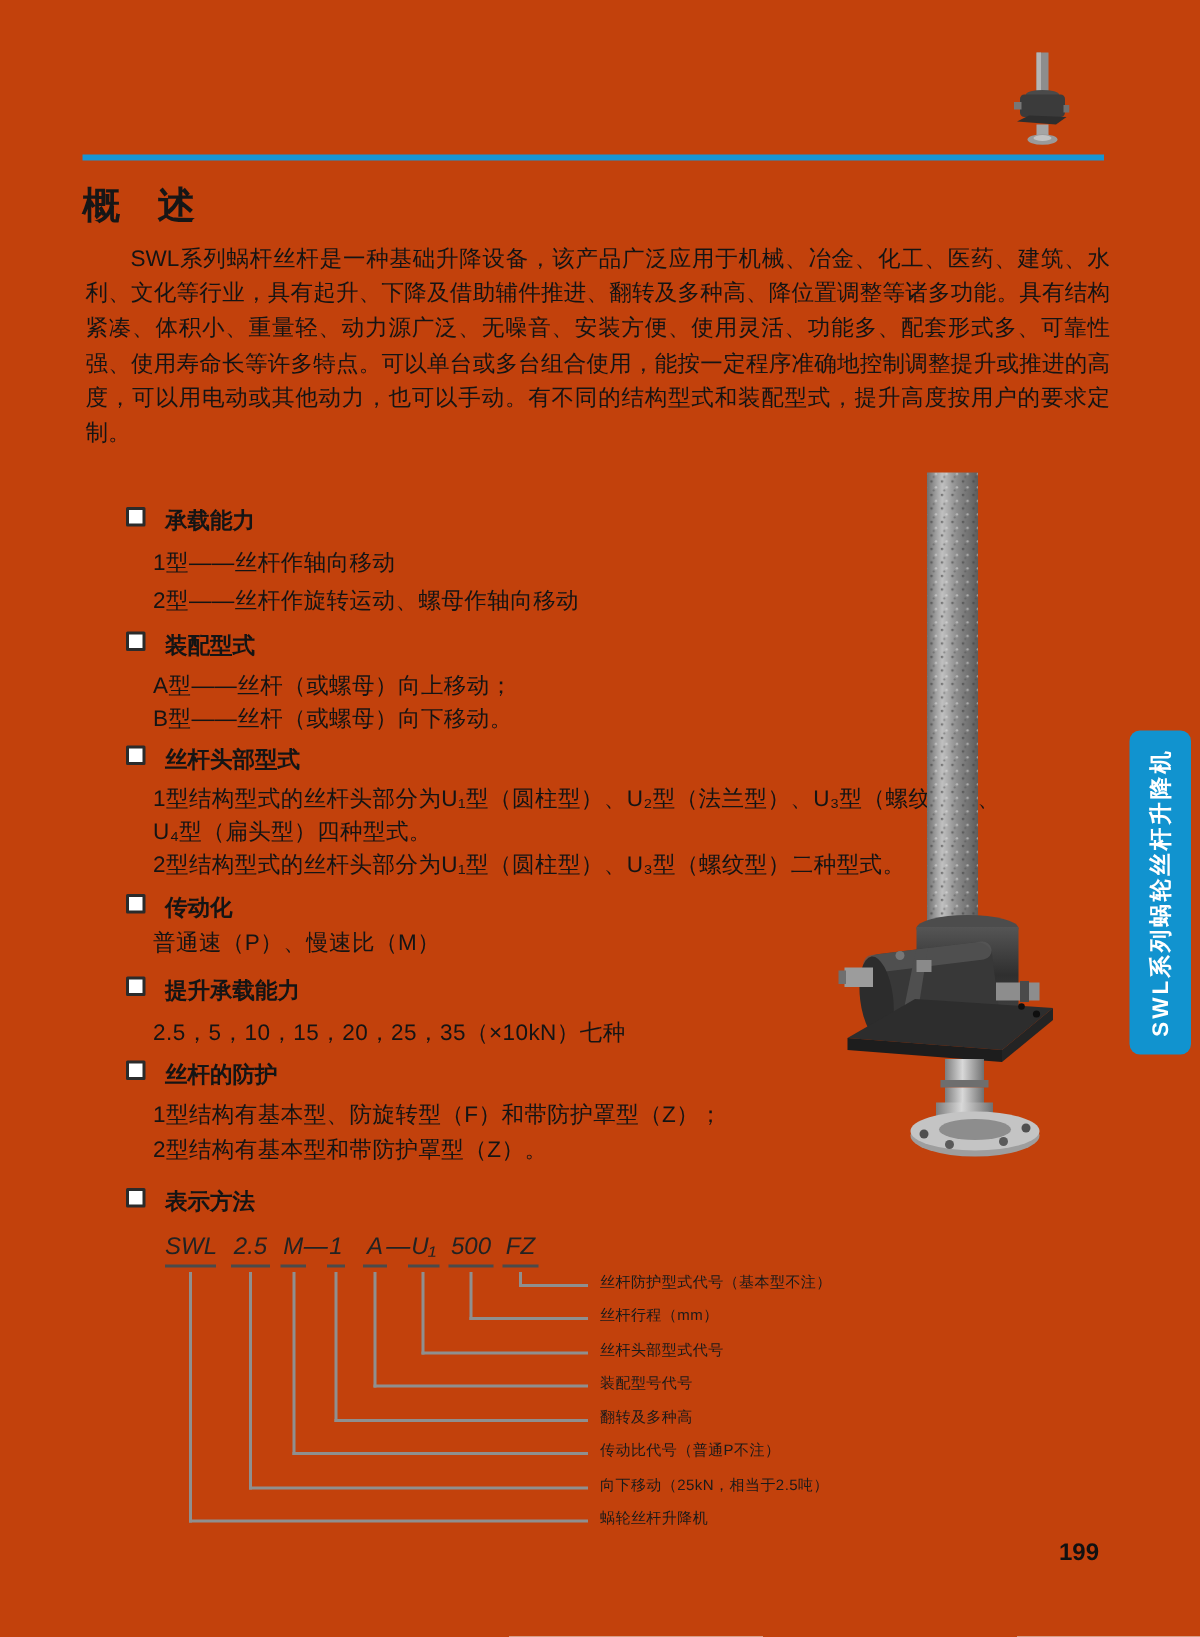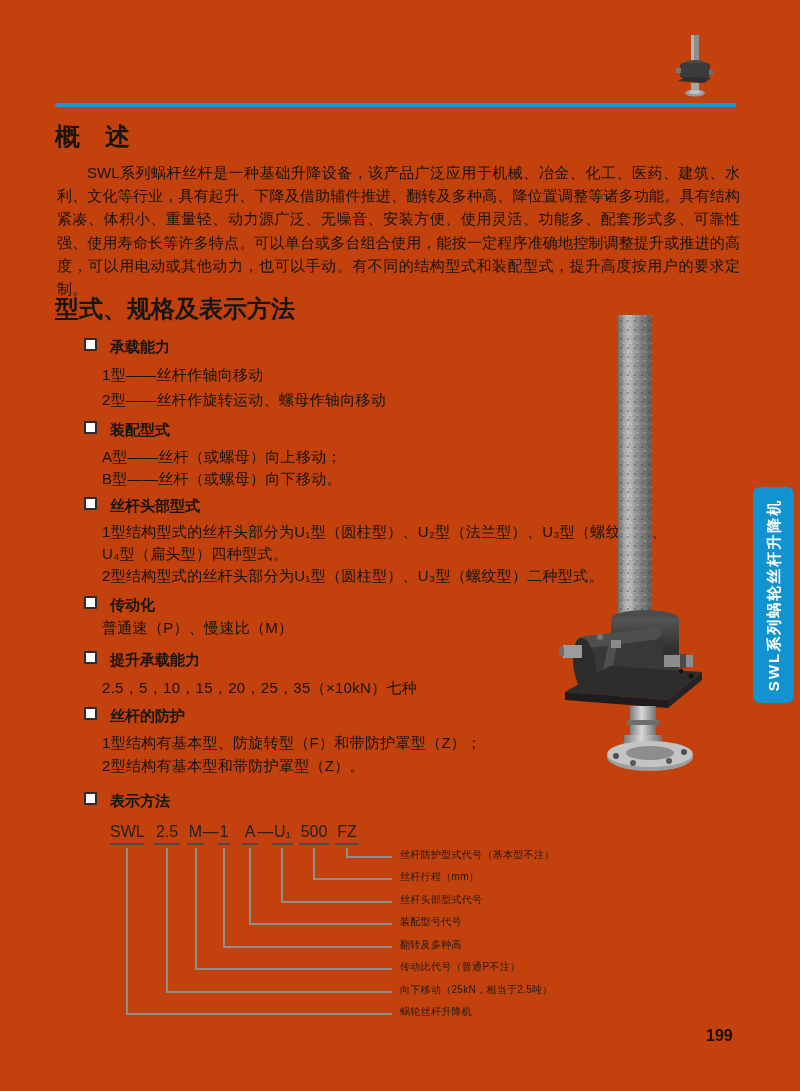--- a/index.html
+++ b/index.html
@@ -12,21 +12,21 @@
   .h1{position:absolute;left:55px;top:120px;font-size:25px;font-weight:bold;color:#161616;}
   .h2{position:absolute;left:55px;top:293px;font-size:24px;font-weight:bold;color:#161616;}
   .body-par{
     position:absolute;left:57px;top:161px;width:683px;
     font-size:15px;line-height:23.2px;text-align:justify;text-indent:2em;color:#141414;
   }
   .item{position:absolute;left:84px;font-size:15px;font-weight:bold;color:#141414;white-space:nowrap;}
   .sq{display:inline-block;width:9px;height:9px;border:2px solid #2b2b2b;border-radius:1px;margin-right:13px;vertical-align:1px;background:#fff;}
   .subline{position:absolute;left:102px;font-size:15px;color:#141414;white-space:nowrap;letter-spacing:.3px;}
   
-  .tok{position:absolute;top:823px;font-size:16px;color:#222;text-align:center;display:inline-block;}
+  .tok{position:absolute;top:823px;font-size:16px;color:#222;text-align:center;display:inline-block;font-style:italic;}
   .tok.u{border-bottom:2px solid #4a4a4a;padding-bottom:2px;}
   .vl{position:absolute;width:2px;background:#8f8f8f;}
   .hl{position:absolute;height:2px;background:#8f8f8f;}
   .dlabel{position:absolute;left:400px;font-size:10px;color:#1a1a1a;white-space:nowrap;letter-spacing:.3px;}
   
   .side-tab{position:absolute;left:753px;top:487px;width:41px;height:216px;background:#1193cf;border-radius:7px;}
   .side-tab span{
     position:absolute;top:50%;left:50%;transform:translate(-50%,-50%) rotate(-90deg);
     white-space:nowrap;color:#ffffff;font-weight:bold;font-size:15px;letter-spacing:2px;
   }
@@ -50,21 +50,20 @@
     <rect x="15" y="49" width="8" height="8" fill="#a5a5a5"></rect>
     <ellipse cx="19" cy="59" rx="10" ry="3.5" fill="#9a9a9a"></ellipse>
     <ellipse cx="19" cy="58" rx="6" ry="2" fill="#c2c2c2"></ellipse>
   </svg>
 
   <div class="rule"></div>
 
   <div class="h1">概　述</div>
   <div class="body-par">SWL系列蜗杆丝杆是一种基础升降设备，该产品广泛应用于机械、冶金、化工、医药、建筑、水利、文化等行业，具有起升、下降及借助辅件推进、翻转及多种高、降位置调整等诸多功能。具有结构紧凑、体积小、重量轻、动力源广泛、无噪音、安装方便、使用灵活、功能多、配套形式多、可靠性强、使用寿命长等许多特点。可以单台或多台组合使用，能按一定程序准确地控制调整提升或推进的高度，可以用电动或其他动力，也可以手动。有不同的结构型式和装配型式，提升高度按用户的要求定制。</div>
 
-  <div class="h2">型式、规格及表示方法</div>
 
   <div class="item" style="top:338px"><span class="sq"></span><span>承载能力</span></div>
   <div class="subline" style="top:366px">1型——丝杆作轴向移动</div>
   <div class="subline" style="top:391px">2型——丝杆作旋转运动、螺母作轴向移动</div>
 
   <div class="item" style="top:421px"><span class="sq"></span><span>装配型式</span></div>
   <div class="subline" style="top:470px">B型——丝杆（或螺母）向下移动。</div>
   <div class="subline" style="top:448px">A型——丝杆（或螺母）向上移动；</div>
 
   <div class="item" style="top:497px"><span class="sq"></span><span>丝杆头部型式</span></div>

